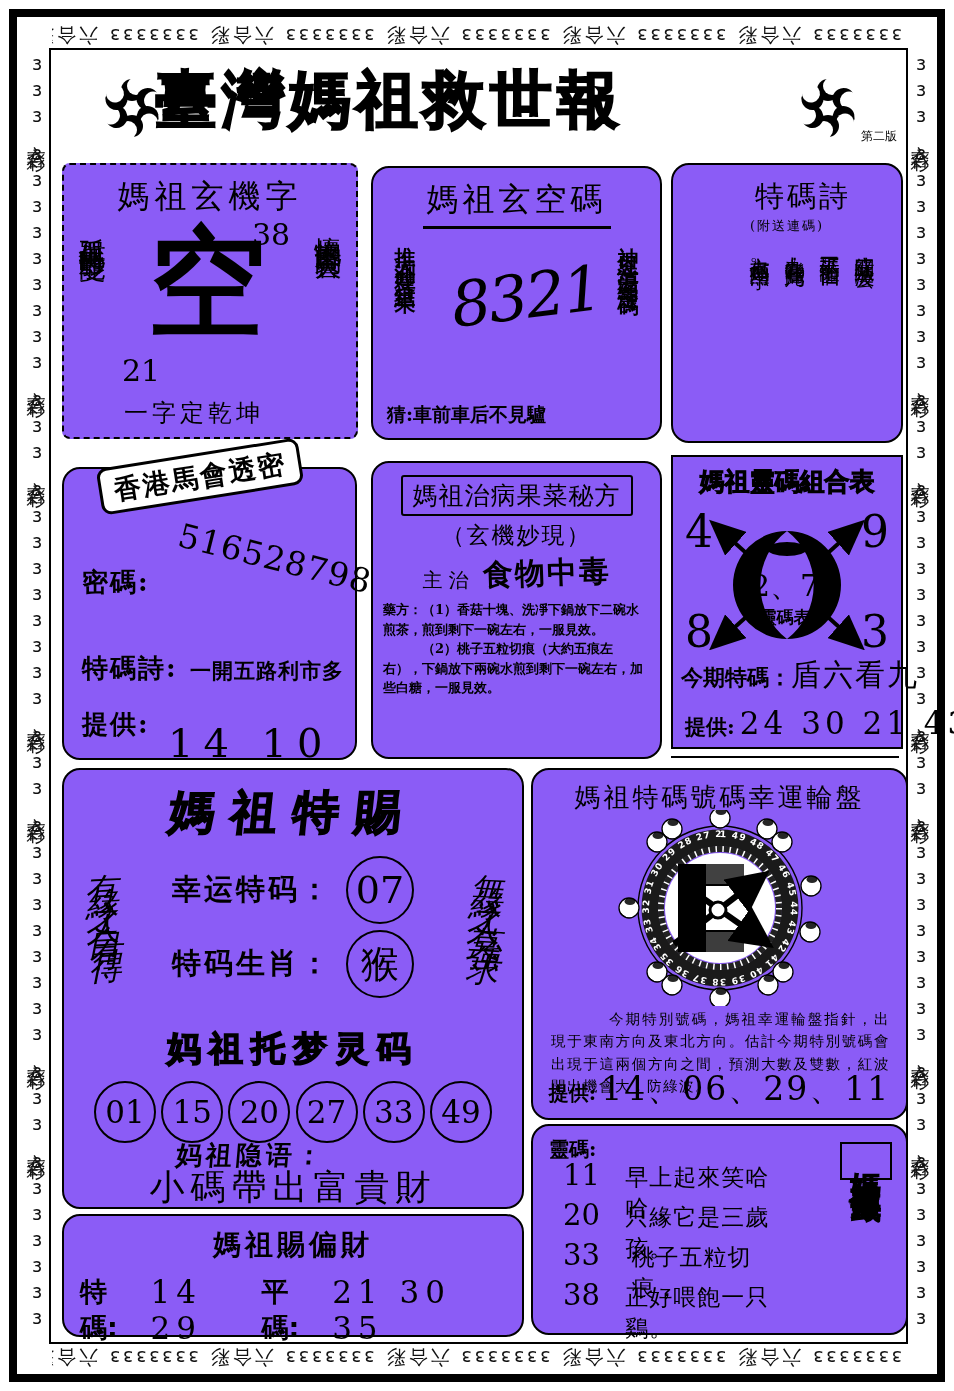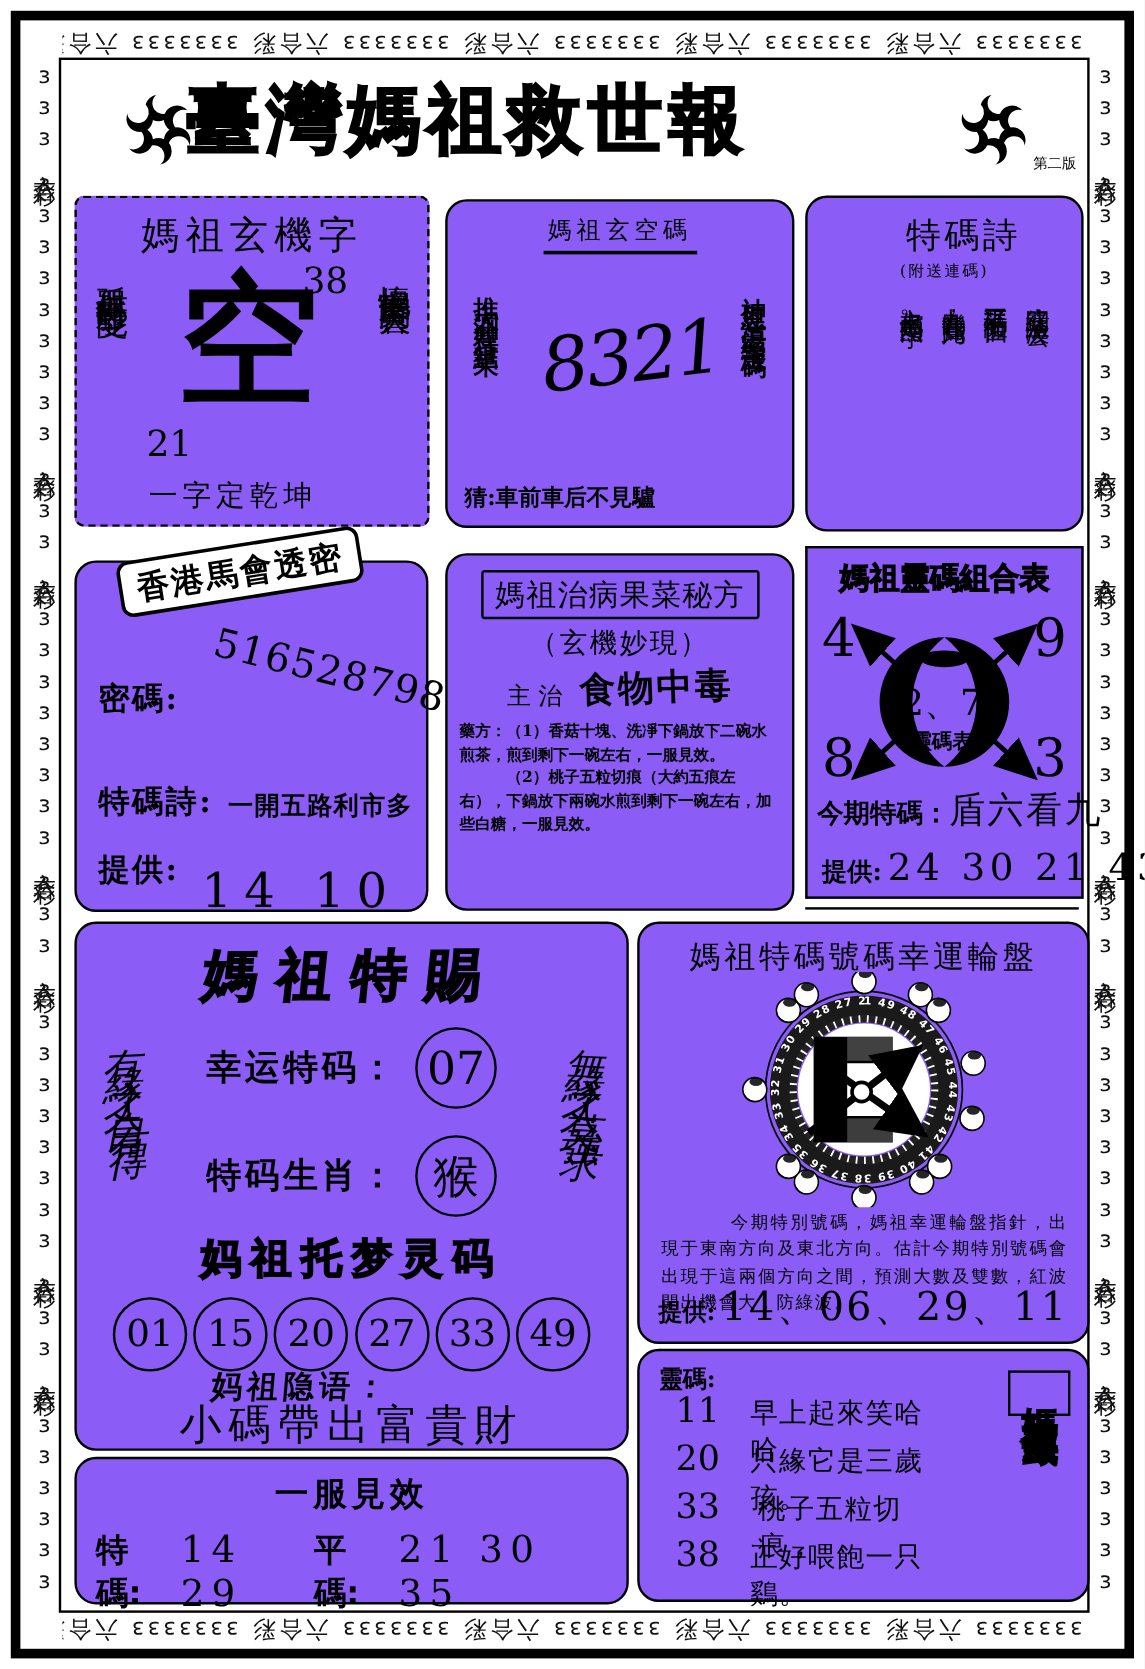--- a/index.html
+++ b/index.html
@@ -34,21 +34,21 @@
   .b1-left{position:absolute;left:10px;top:52px;font-size:27px;letter-spacing:3px;}
   .b1-right{position:absolute;right:10px;top:50px;font-size:27px;letter-spacing:3px;}
   .b1-n38{position:absolute;left:188px;top:52px;font-size:30px;}
   .b1-char{position:absolute;left:84px;top:58px;font-size:118px;font-weight:900;line-height:1;}
   .b1-n21{position:absolute;left:58px;top:188px;font-size:30px;}
   .b1-footer{position:absolute;left:60px;top:232px;font-size:24px;letter-spacing:4px;}
 
   
   .box2{left:371px;top:166px;width:287px;height:270px;}
   .b2-titlewrap{position:absolute;top:10px;left:0;right:0;text-align:center;}
-  .b2-title{display:inline-block;font-size:20px;letter-spacing:4px;border-bottom:3px solid #000;padding:0 4px 4px;}
+  .b2-title{display:inline-block;font-size:32px;letter-spacing:4px;border-bottom:3px solid #000;padding:0 4px 4px;}
   .b2-left{position:absolute;left:18px;top:62px;font-size:21px;letter-spacing:8px;}
   .b2-right{position:absolute;right:18px;top:62px;font-size:21px;letter-spacing:8px;}
   .b2-code{position:absolute;left:78px;top:92px;font-size:62px;font-style:italic;transform:rotate(-7deg);letter-spacing:-2px;}
   .b2-riddle{position:absolute;left:14px;bottom:10px;font-size:19px;font-weight:bold;}
 
   
   .box3{left:671px;top:163px;width:228px;height:276px;}
   .b3-title{position:absolute;top:12px;left:0;right:0;text-align:center;font-size:29px;letter-spacing:3px;padding-left:32px;}
   .b3-sub{position:absolute;top:52px;left:0;right:0;text-align:center;font-size:13px;letter-spacing:2px;}
   .b3-poem{position:absolute;top:76px;bottom:10px;left:14px;right:14px;writing-mode:vertical-rl;font-size:20px;}
@@ -292,21 +292,21 @@
   <div class="b6-rule"></div>
 
   <div class="box box7">
     <div class="b7-title">媽祖特賜</div>
     <div class="b7-callig left vtext">有緣之人自有得</div>
     <div class="b7-callig right vtext">無緣之人莫強求</div>
     <div class="b7-row" style="top:86px;">
       <span class="lbl">幸运特码：</span>
       <span class="circle-big">07</span>
     </div>
-    <div class="b7-row" style="top:176px;">
+    <div class="b7-row" style="top:160px;">
       <span class="lbl">特码生肖：</span>
       <span class="circle-big">猴</span>
     </div>
     <div class="b7-dreamtitle">妈祖托梦灵码</div>
     <div class="b7-circles">
       <span class="circle-num">01</span>
       <span class="circle-num">15</span>
       <span class="circle-num">20</span>
       <span class="circle-num">27</span>
       <span class="circle-num">33</span>
@@ -359,21 +359,21 @@
       <use href="#ball" x="-48" y="-79"></use>
     </svg>
     <p class="b8-desc">今期特別號碼，媽祖幸運輪盤指針，出現于東南方向及東北方向。估計今期特別號碼會出現于這兩個方向之間，預測大數及雙數，紅波開出機會大，防綠波。</p>
     <div class="b8-provide">
       <span class="lbl">提供:</span>
       <span class="val">14、06、29、11</span>
     </div>
   </div>
 
   <div class="box box9">
-    <div class="b9-title hei">一服見效</div>
+    <div class="b9-title hei">媽祖賜偏財</div>
     <div class="b9-row">
       <span class="lbl hei">特碼:</span>
       <span class="val">14 29</span>
       <span class="b9-gap"></span>
       <span class="lbl hei">平碼:</span>
       <span class="val">21 30 35</span>
       <span class="b9-gap"></span>
     </div>
   </div>
 

